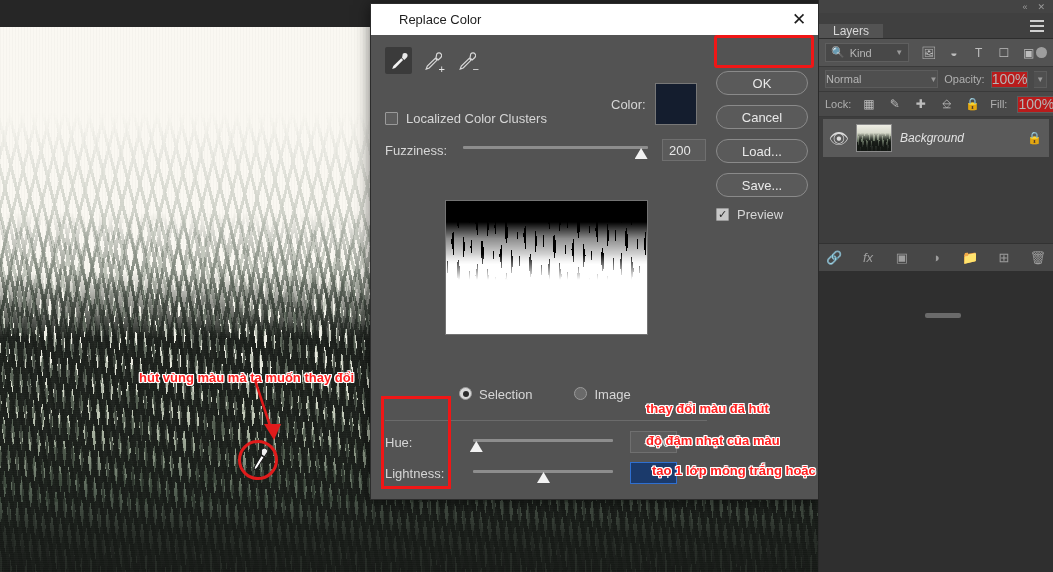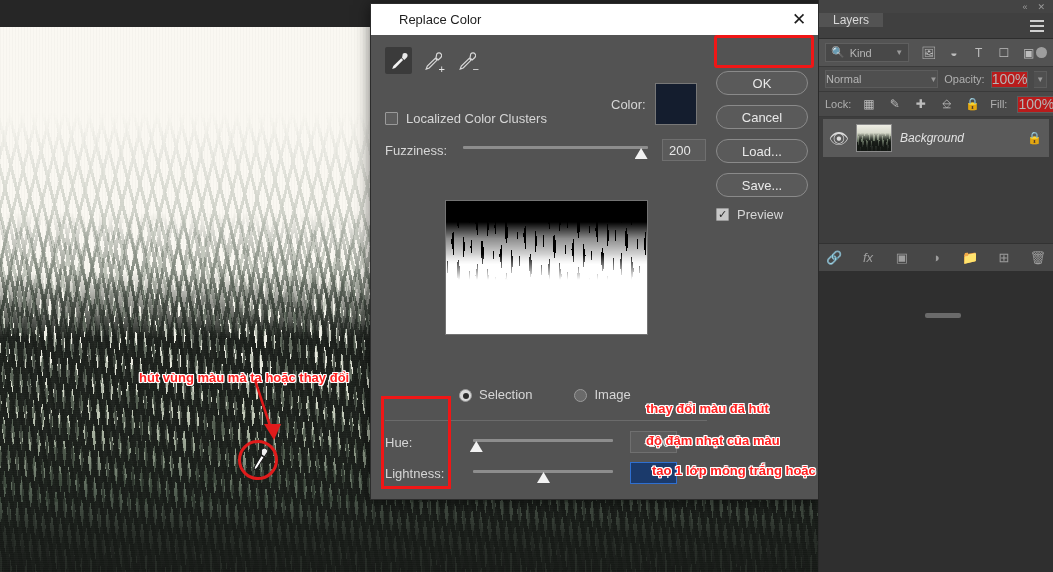--- a/index.html
+++ b/index.html
@@ -179,21 +179,21 @@
     -webkit-mask-image: linear-gradient(to bottom, transparent 0%, #000 30%, #000 100%);
             mask-image: linear-gradient(to bottom, transparent 0%, #000 30%, #000 100%);
   }
   .mask-gray {
     position: absolute; right: 0; bottom: 34px; width: 78px; height: 46px;
     background: linear-gradient(to bottom, rgba(120,120,120,0), rgba(150,150,150,.55));
   }
 
   
   .radio-row { position: absolute; left: 88px; top: 352px; display: flex; gap: 42px; align-items: center; }
-  .radio-item { display: flex; align-items: flex-end; gap: 7px; cursor: pointer; }
+  .radio-item { display: flex; align-items: flex-start; gap: 7px; cursor: pointer; }
   .radio {
     width: 13px; height: 13px; border-radius: 50%;
     background: #d9d9d9; border: 1px solid #9a9a9a;
     display: flex; align-items: center; justify-content: center;
   }
   .radio.off { background: #6a6a6a; }
   .radio .dot { width: 6px; height: 6px; border-radius: 50%; background: #2b2b2b; }
 
   .divider {
     position: absolute; left: 14px; top: 385px; width: 322px; height: 1px; background: #6b6b6b;
@@ -240,21 +240,21 @@
   .panel {
     position: absolute; left: 818px; top: 0; width: 235px; height: 572px;
     background: #3a3a3a; border-left: 1px solid #2a2a2a;
   }
   .panel-topstrip {
     height: 13px; background: #444; display: flex; align-items: center;
     justify-content: flex-end; gap: 10px; padding-right: 8px;
     color: #9a9a9a; font-size: 9px;
   }
   .panel-tabs {
-    height: 26px; background: #404040; display: flex; align-items: flex-start;
+    height: 26px; background: #404040; display: flex; align-items: flex-end;
     border-bottom: 1px solid #2e2e2e; position: relative;
   }
   .panel-tab {
     padding: 0 14px; background: #535353; color: #d8d8d8; font-size: 12px;
     display: flex; align-items: center; cursor: pointer;
   }
   .panel-menu {
     position: absolute; right: 9px; top: 7px;
     width: 14px; height: 12px; cursor: pointer;
   }
@@ -346,21 +346,21 @@
       <div class="trees">
         <div class="tree-band band-far"></div>
         <div class="tree-band band-mid"></div>
         <div class="tree-band band-near"></div>
       </div>
       <div class="photo-noise"></div>
     </div>
   </div>
   <div class="doc-edge"></div>
 
-  <div class="ann-text" id="ann-pick">hút vùng màu mà ta hoặc thay đổi</div>
+  <div class="ann-text" id="ann-pick">hút vùng màu mà ta muốn thay đổi</div>
 
   <div class="pick-circle"></div>
   <div class="dropper-glyph">
     <svg width="20" height="24" viewBox="0 0 20 24">
       <path d="M14.5 2.5 c1.6-1.6 4-1.3 5 0 1.1 1.3 1 3.3-.5 4.6 L16 10 l-2.6-2.6 z" fill="#f0f0f0" stroke="#1a1a1a" stroke-width="1"></path>
       <path d="M13.2 8 L15.6 10.4 L6.4 19.6 L3 21 L4.3 17.6 z" fill="#ffffff" stroke="#1a1a1a" stroke-width="1"></path>
     </svg>
   </div>
 
   <svg class="arrow-svg">

